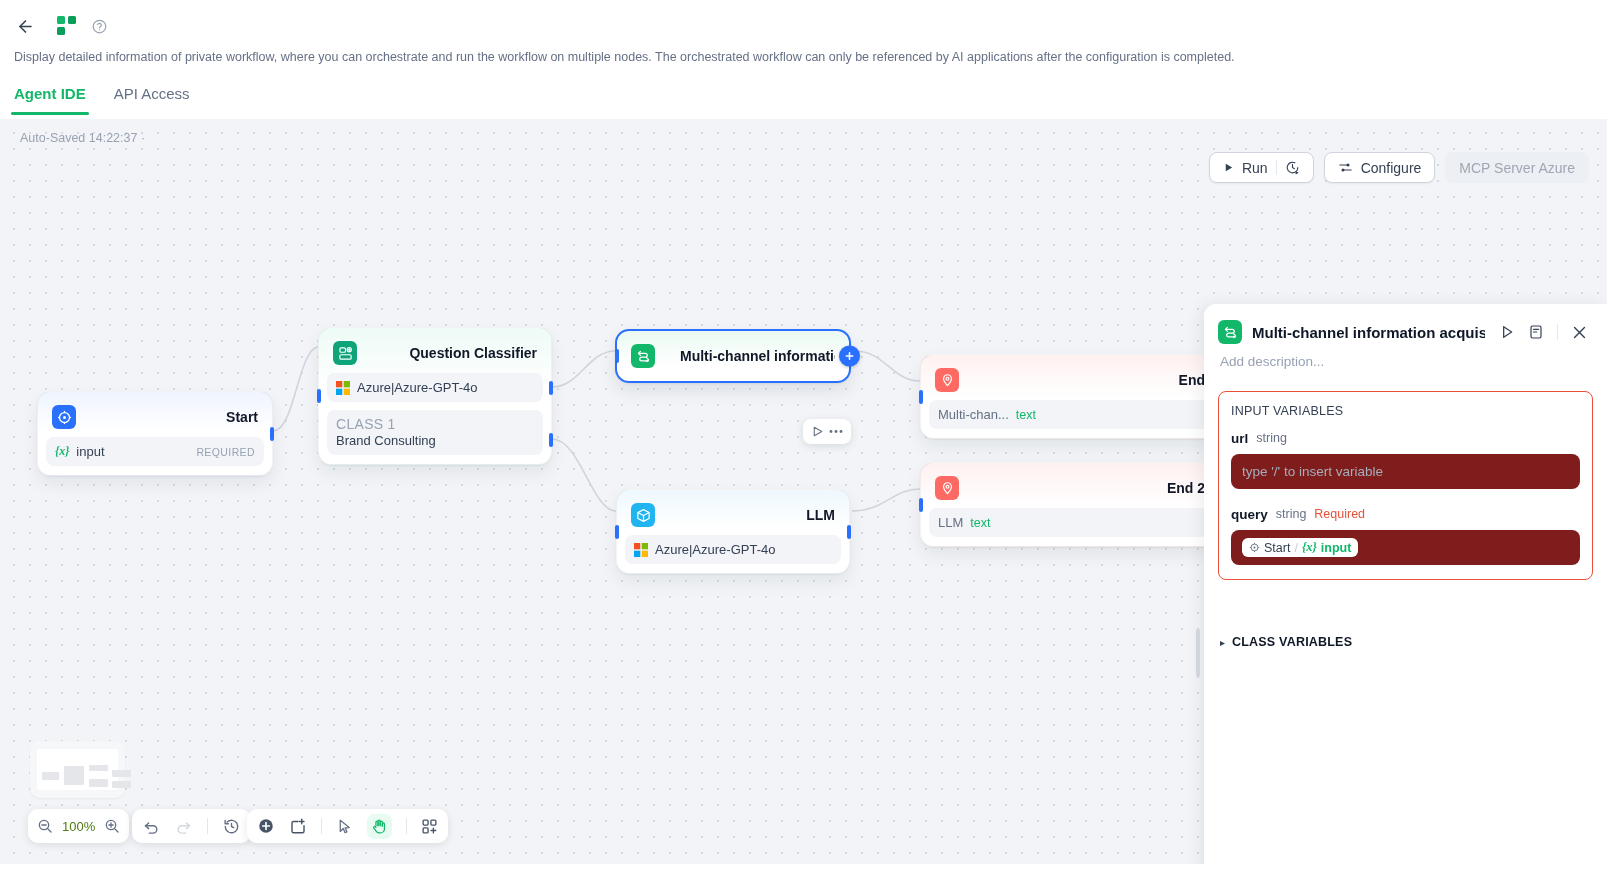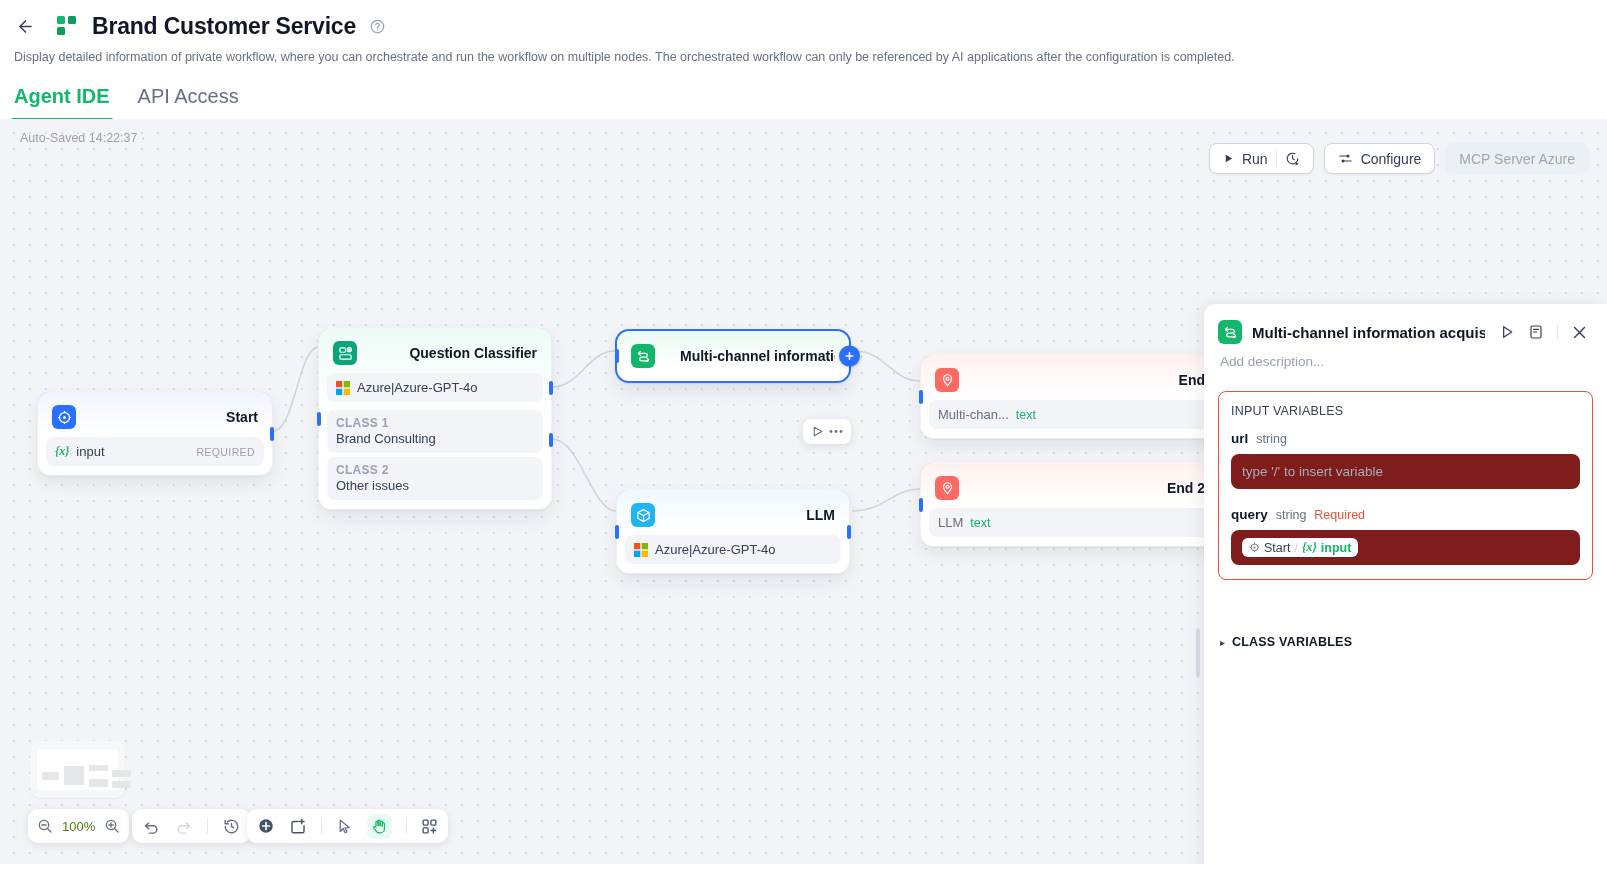--- a/index.html
+++ b/index.html
@@ -25,21 +25,21 @@
     font-size:23px; font-weight:700; color:#101828; letter-spacing:-0.2px;
     margin-left:4px; white-space:nowrap;
   }
   .help-icon { width:15px; height:15px; color:#98a2b3; margin-left:4px; display:block; }
   .hdr-desc {
     margin: 7px 0 0 14px; font-size:12.5px; color:#667085; line-height:1.45;
     white-space:nowrap;
   }
   .tabs { display:flex; gap:28px; margin: 19px 0 0 14px; position:relative; }
   .tab {
-    font-size:20px; color:#667085; padding-bottom:13px; cursor:pointer;
+    font-size:15px; color:#667085; padding-bottom:13px; cursor:pointer;
     position:relative; font-weight:400;
   }
   .tab.active { color:#12b76a; font-weight:700; }
   .tab.active::after {
     content:""; position:absolute; left:-3px; right:-3px; bottom:0; height:3px;
     border-radius:2px; background:#12b76a;
   }
   .hdr-divider { position:absolute; left:0; bottom:0; width:1607px; height:1px; background:#eaecf0; }
 
   
@@ -70,21 +70,21 @@
   .node-ico {
     width:24px; height:24px; border-radius:6px; flex:0 0 auto;
     display:flex; align-items:center; justify-content:center; color:#fff;
   }
   .node-title { font-size:14px; font-weight:700; color:#101828; white-space:nowrap; overflow:hidden; }
   .node-body { padding: 0 4px; }
   .chip {
     background:#f2f4f7; border-radius:8px; padding:7px 9px;
     display:flex; align-items:center; gap:7px; font-size:13px; color:#344054;
   }
-  .chip-label { font-size:12px; color:#98a2b3; letter-spacing:.3px; font-weight:700; }
+  .chip-label { font-size:14px; color:#98a2b3; letter-spacing:.3px; font-weight:400; }
   .chip-stack { background:#f2f4f7; border-radius:8px; padding:6px 9px 7px 9px; }
   .chip-stack + .chip-stack { margin-top:4px; }
   .chip-val { font-size:13px; color:#344054; margin-top:1px; }
   .handle {
     position:absolute; width:4px; height:14px; border-radius:2px; background:#2970ff;
   }
   .handle.l { left:-2px; top:50%; transform:translateY(-50%); }
   .handle.r { right:-2px; top:50%; transform:translateY(-50%); }
 
   
@@ -171,21 +171,21 @@
   }
   .panel-actions { display:flex; align-items:center; gap:13px; margin-left:4px; color:#344054; }
   .panel-actions .ic { cursor:pointer; display:flex; }
   .panel-desc { padding:10px 16px 0 16px; font-size:13.5px; color:#98a2b3; }
 
   .inputs-box {
     margin:22px 14px 0 14px; border:1px solid #e8503a; border-radius:8px;
     padding:12px 12px 14px 12px;
   }
   .sec-title { font-size:12.5px; color:#344054; letter-spacing:.2px; }
-  .var-row { display:flex; align-items:flex-end; gap:8px; margin-top:13px; }
+  .var-row { display:flex; align-items:flex-start; gap:8px; margin-top:13px; }
   .var-name { font-size:13.5px; color:#101828; font-weight:600; }
   .var-type { font-size:12.5px; color:#667085; }
   .var-req { font-size:12.5px; color:#e8503a; }
   .var-field {
     margin-top:8px; background:#7f1d1d; border-radius:8px; height:35px;
     display:flex; align-items:center; padding:0 11px; font-size:13.5px; color:#a5adba;
     cursor:text;
   }
   .var-pill {
     display:inline-flex; align-items:center; gap:4px; background:#fff;
@@ -200,21 +200,21 @@
   .panel-scrollbar {
     position:absolute; left:-8px; top:325px; width:4px; height:48px;
     border-radius:2px; background:#d0d5dd;
   }
 
   
   .topbtns { position:absolute; right:18px; top:24px; display:flex; align-items:center; gap:10px; }
   .tbtn {
     height:31px; border-radius:8px; background:#fff; border:1px solid #d0d5dd;
     display:flex; align-items:center; gap:8px; padding:0 13px; cursor:pointer;
-    font-size:14px; color:#344054; box-shadow:0 1px 2px rgba(16,24,40,.05);
+    font-size:14px; color:#344054; box-shadow:0 1px 2px rgba(16,24,40,.05);margin-top:9px;
   }
   .tbtn.disabled { background:#eceff3; border-color:transparent; color:#a0a7b4; cursor:default; box-shadow:none; }
   .tbtn .sep { width:1px; height:15px; background:#e4e7ec; }
   svg { display:block; }
   .edge { position:absolute; left:0; top:0; width:1607px; height:745px; pointer-events:none; }
 </style>
 </head>
 <body>
 
 <div class="app">
@@ -226,21 +226,20 @@
           <line x1="19" y1="12" x2="5" y2="12"></line>
             <polyline points="12 19 5 12 12 5"></polyline>
         </svg>
       </div>
       <svg class="app-logo" viewBox="0 0 22 22">
         <rect x="1" y="1" width="8" height="8" rx="1.5" fill="#12b76a"></rect>
         <rect x="12" y="1" width="8" height="8" rx="1.5" fill="#0b9e5a"></rect>
         <rect x="1" y="12" width="8" height="8" rx="1.5" fill="#0b9e5a"></rect>
         <rect x="12" y="12" width="8" height="8" rx="1.5" fill="#ffffff"></rect>
       </svg>
-      <div class="page-title">Brand Customer Service</div>
       <svg class="help-icon" viewBox="0 0 24 24" fill="none" stroke="currentColor" stroke-width="2">
         <circle cx="12" cy="12" r="10"></circle>
         <path d="M9.1 9a3 3 0 0 1 5.8 1c0 2-3 2.5-3 4" stroke-linecap="round"></path>
         <circle cx="12" cy="17.3" r="0.9" fill="currentColor" stroke="none"></circle>
       </svg>
     </div>
     <div class="hdr-desc">Display detailed information of private workflow, where you can orchestrate and run the workflow on multiple nodes. The orchestrated workflow can only be referenced by AI applications after the configuration is completed.</div>
     <div class="tabs">
       <div class="tab active">Agent IDE</div>
       <div class="tab">API Access</div>
@@ -309,24 +308,20 @@
             <rect x="0" y="0" width="6.3" height="6.3" fill="#f25022"></rect>
             <rect x="7.7" y="0" width="6.3" height="6.3" fill="#7fba00"></rect>
             <rect x="0" y="7.7" width="6.3" height="6.3" fill="#00a4ef"></rect>
             <rect x="7.7" y="7.7" width="6.3" height="6.3" fill="#ffb900"></rect>
           </svg>
           <span>Azure|Azure-GPT-4o</span>
         </div>
         <div class="chip-stack">
           <div class="chip-label">CLASS 1</div>
           <div class="chip-val">Brand Consulting</div>
-        </div>
-        <div class="chip-stack">
-          <div class="chip-label">CLASS 2</div>
-          <div class="chip-val">Other issues</div>
         </div>
       </div>
     </div>
 
     <div class="node-toolbar">
       <div>
         <svg width="13" height="13" viewBox="0 0 24 24" fill="none" stroke="#667085" stroke-width="2" stroke-linejoin="round">
             <polygon points="6,4 20,12 6,20"></polygon>
           </svg>
       </div>

